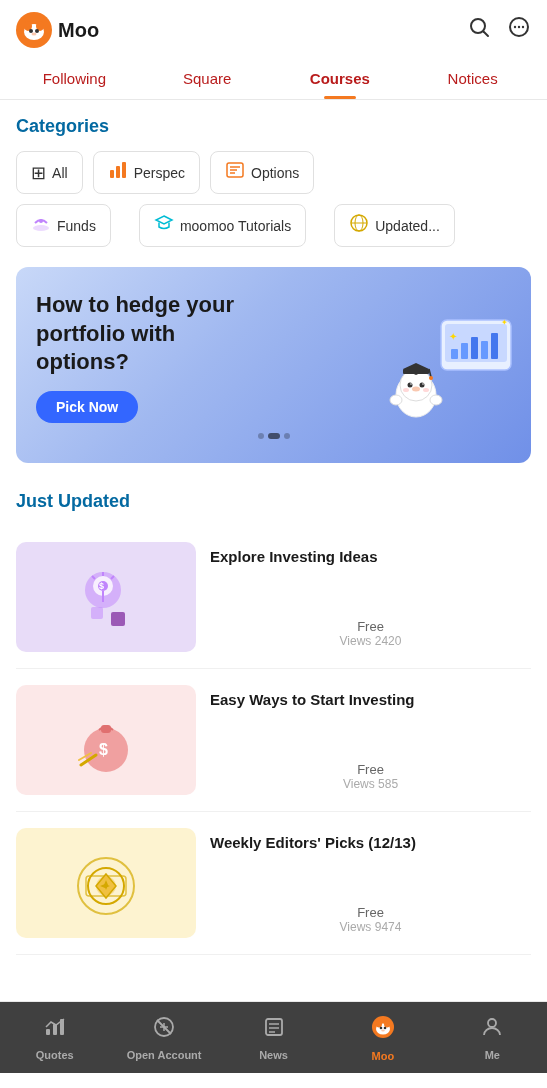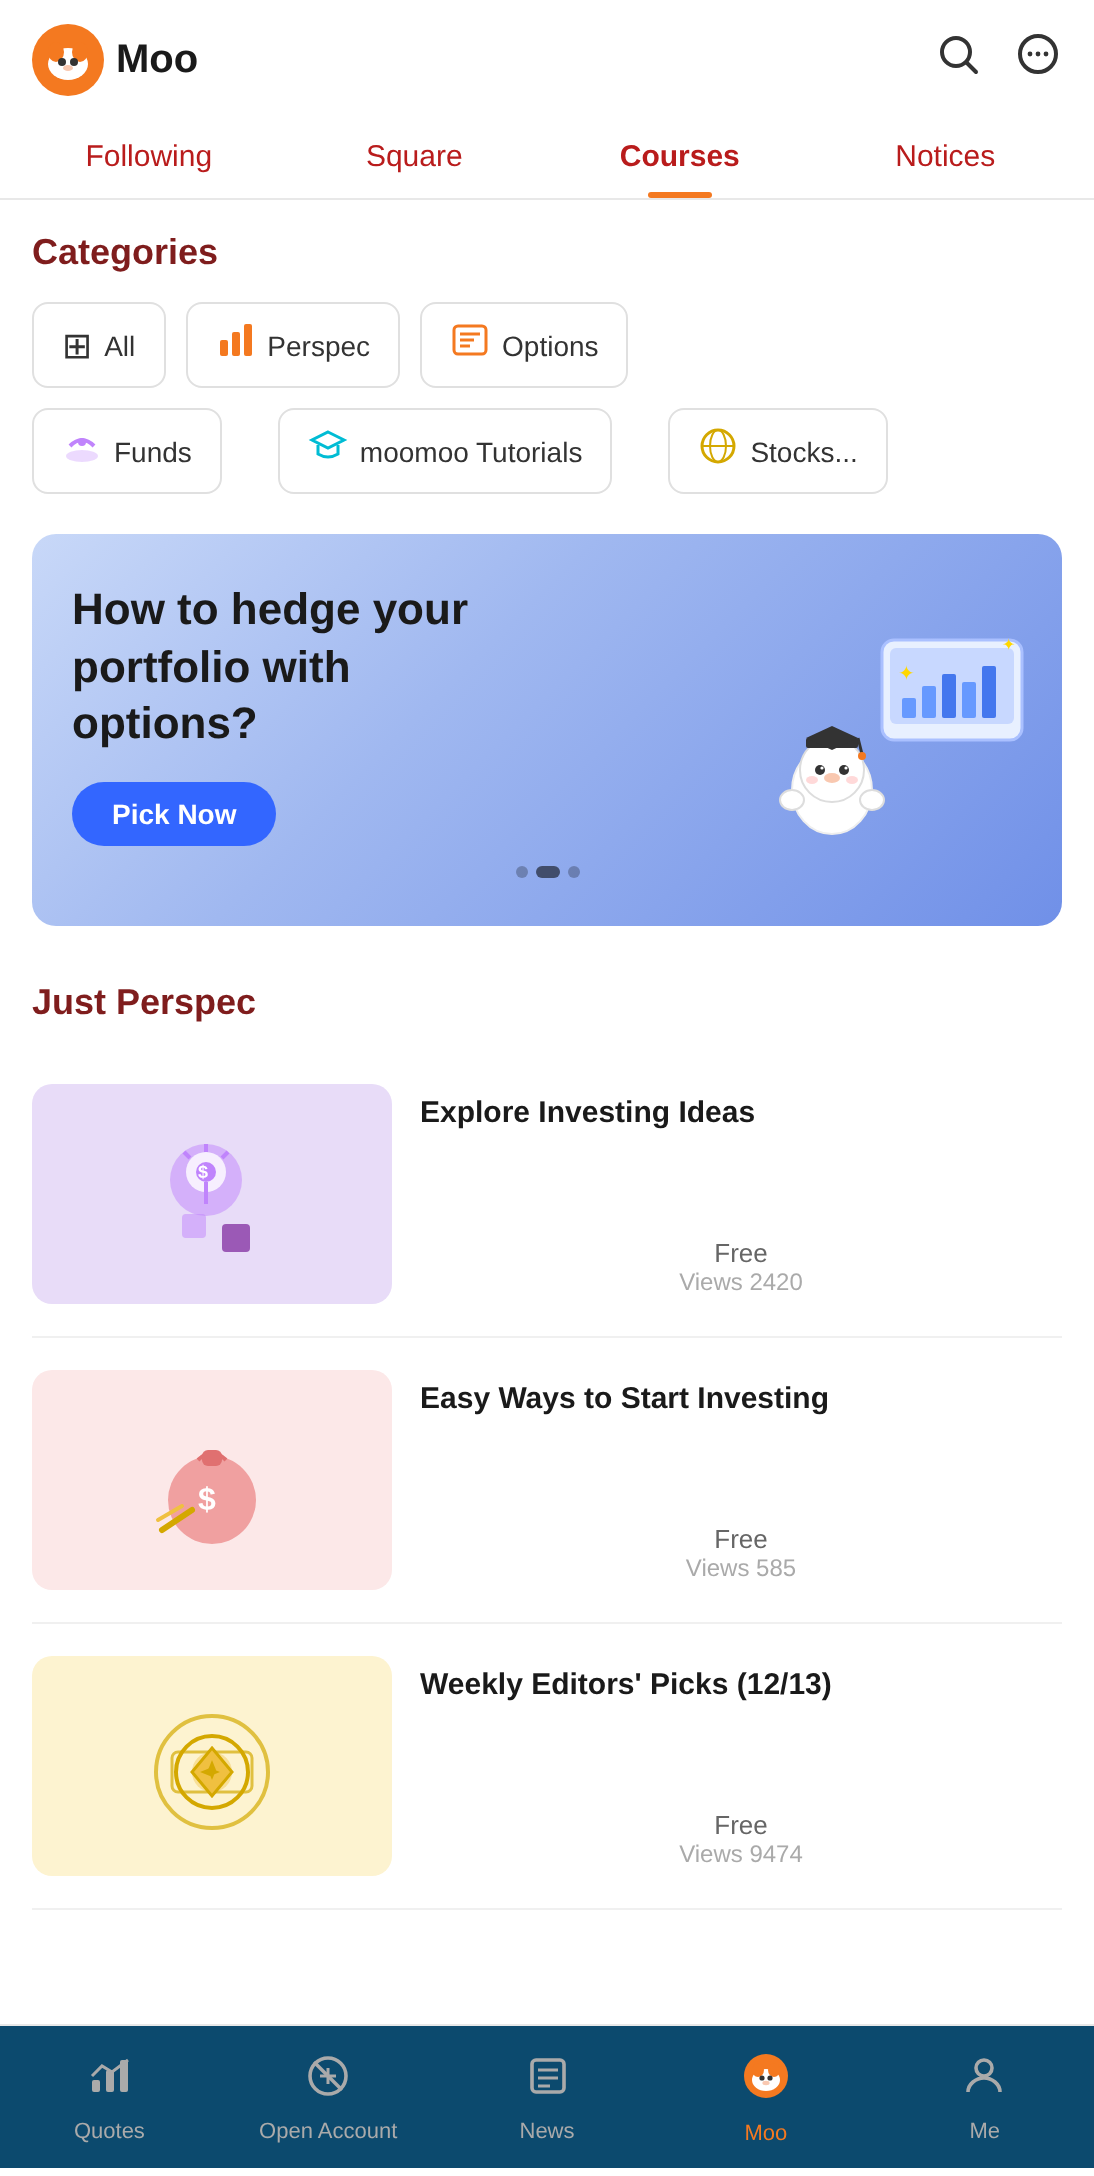--- a/index.html
+++ b/index.html
@@ -81,21 +81,21 @@
 
     
     .content {
       padding: 16px;
       padding-bottom: 80px;
     }
 
     .section-title {
       font-size: 18px;
       font-weight: 700;
-      color: #7f1d1d;
+      color: #0369a1;
       margin-bottom: 14px;
     }
 
     
     .categories-row {
       display: flex;
       gap: 10px;
       margin-bottom: 10px;
       flex-wrap: nowrap;
       overflow-x: auto;
@@ -243,28 +243,29 @@
       color: #666;
     }
     .course-views {
       font-size: 12px;
       color: #aaa;
     }
 
     
     .bottom-nav {
       position: fixed;
-      bottom: 4px;
+      bottom: 15px;
       left: 0;
       width: 547px;
       height: 72px;
-      background: #0c4a6e;
+      background: #404040;
       border-top: 1px solid #e8e8e8;
       display: flex;
       align-items: center;
+      font-weight: bold;
     }
     .bottom-nav-item {
       flex: 1;
       display: flex;
       flex-direction: column;
       align-items: center;
       gap: 4px;
       cursor: pointer;
       padding: 8px 0;
     }
@@ -386,21 +387,21 @@
       <span>moomoo Tutorials</span>
     </div>
     <div class="category-chip">
       <span class="chip-icon">
         <svg width="20" height="20" viewBox="0 0 20 20" fill="none">
           <circle cx="10" cy="10" r="8" stroke="#d4a800" stroke-width="1.5" fill="none"></circle>
           <ellipse cx="10" cy="10" rx="4" ry="8" stroke="#d4a800" stroke-width="1"></ellipse>
           <line x1="2" y1="10" x2="18" y2="10" stroke="#d4a800" stroke-width="1"></line>
         </svg>
       </span>
-      <span>Stocks...</span>
+      <span>Updated...</span>
     </div>
   </div>
 
   <div class="banner">
     <div class="banner-text">
       <div class="banner-heading">How to hedge your portfolio with options?</div>
       <button class="banner-btn">Pick Now</button>
       <div class="banner-dots" style="margin-top:10px;">
         <div class="dot"></div>
         <div class="dot active"></div>
@@ -441,21 +442,21 @@
 
         <ellipse cx="45" cy="85" rx="3" ry="2" fill="#ffb3b3" opacity="0.5"></ellipse>
         <ellipse cx="65" cy="85" rx="3" ry="2" fill="#ffb3b3" opacity="0.5"></ellipse>
 
         <ellipse cx="35" cy="95" rx="6" ry="5" fill="#fff" stroke="#ddd" stroke-width="1"></ellipse>
         <ellipse cx="75" cy="95" rx="6" ry="5" fill="#fff" stroke="#ddd" stroke-width="1"></ellipse>
       </svg>
     </div>
   </div>
 
-  <div class="section-title">Just Perspec</div>
+  <div class="section-title">Just Updated</div>
 
   <div class="course-list">
 
     <div class="course-item">
       <div class="course-thumb thumb-purple">
         <svg width="90" height="90" viewBox="0 0 90 90" fill="none">
           <circle cx="42" cy="38" r="18" fill="#c084fc" fill-opacity="0.5"></circle>
           <circle cx="42" cy="34" r="10" fill="#fff" fill-opacity="0.8"></circle>
           <line x1="42" y1="24" x2="42" y2="20" stroke="#c084fc" stroke-width="2"></line>
           <line x1="50" y1="27" x2="53" y2="24" stroke="#c084fc" stroke-width="2"></line>

